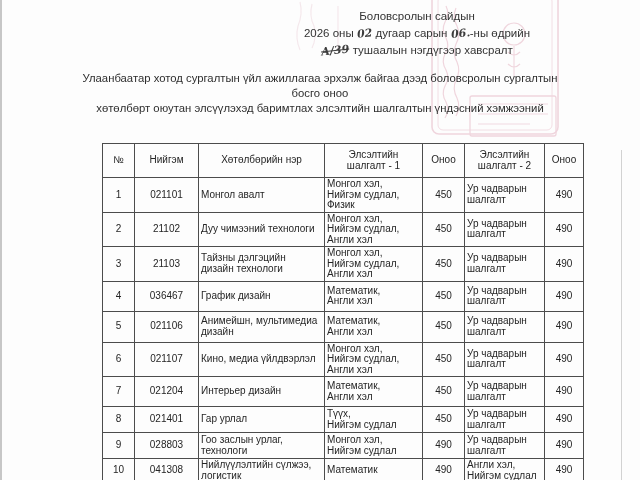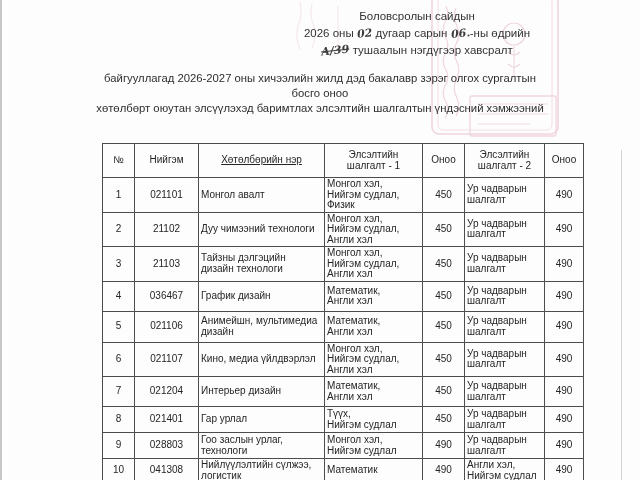--- a/index.html
+++ b/index.html
@@ -72,41 +72,41 @@
     </g>
   </svg>
 
   <div class="doc-header">
     <div>Боловсролын сайдын</div>
     <div><span>2026 оны </span><span class="hw">02</span><span> дугаар сарын </span><span class="hw">06.</span><span>-ны өдрийн</span></div>
     <div><span class="hw struck">А/39</span><span> тушаалын нэгдүгээр хавсралт</span></div>
   </div>
 
   <div class="doc-title">
-    <div>байгууллагад 2026-2027 оны хичээлийн жилд дэд бакалавр зэрэг олгох сургалтын</div>
+    <div>Улаанбаатар хотод сургалтын үйл ажиллагаа эрхэлж байгаа дээд боловсролын сургалтын</div>
     <div>босго оноо</div>
     <div>хөтөлбөрт оюутан элсүүлэхэд баримтлах элсэлтийн шалгалтын үндэсний хэмжээний</div>
   </div>
 
   <div class="tbl-wrap">
     <table class="score-table">
       <colgroup>
         <col style="width:32px">
           <col style="width:64px">
           <col style="width:126px">
         <col style="width:98px">
           <col style="width:42px">
           <col style="width:80px">
         <col style="width:39px">
       </colgroup>
       <thead>
         <tr id="head-row" style="height:34px">
             <th style="white-space: pre-line;">№</th>
             <th style="white-space: pre-line;">Нийгэм</th>
-            <th style="white-space: pre-line; text-decoration: underline;">Хөтөлбөрийн нэр</th>
+            <th style="white-space: pre-line;">Хөтөлбөрийн нэр</th>
             <th style="white-space: pre-line;">Элсэлтийн
 шалгалт - 1</th>
             <th style="white-space: pre-line;">Оноо</th>
             <th style="white-space: pre-line;">Элсэлтийн
 шалгалт - 2</th>
             <th style="white-space: pre-line;">Оноо</th>
           </tr>
       </thead>
       <tbody id="table-body">
           <tr style="height: 33px;">

